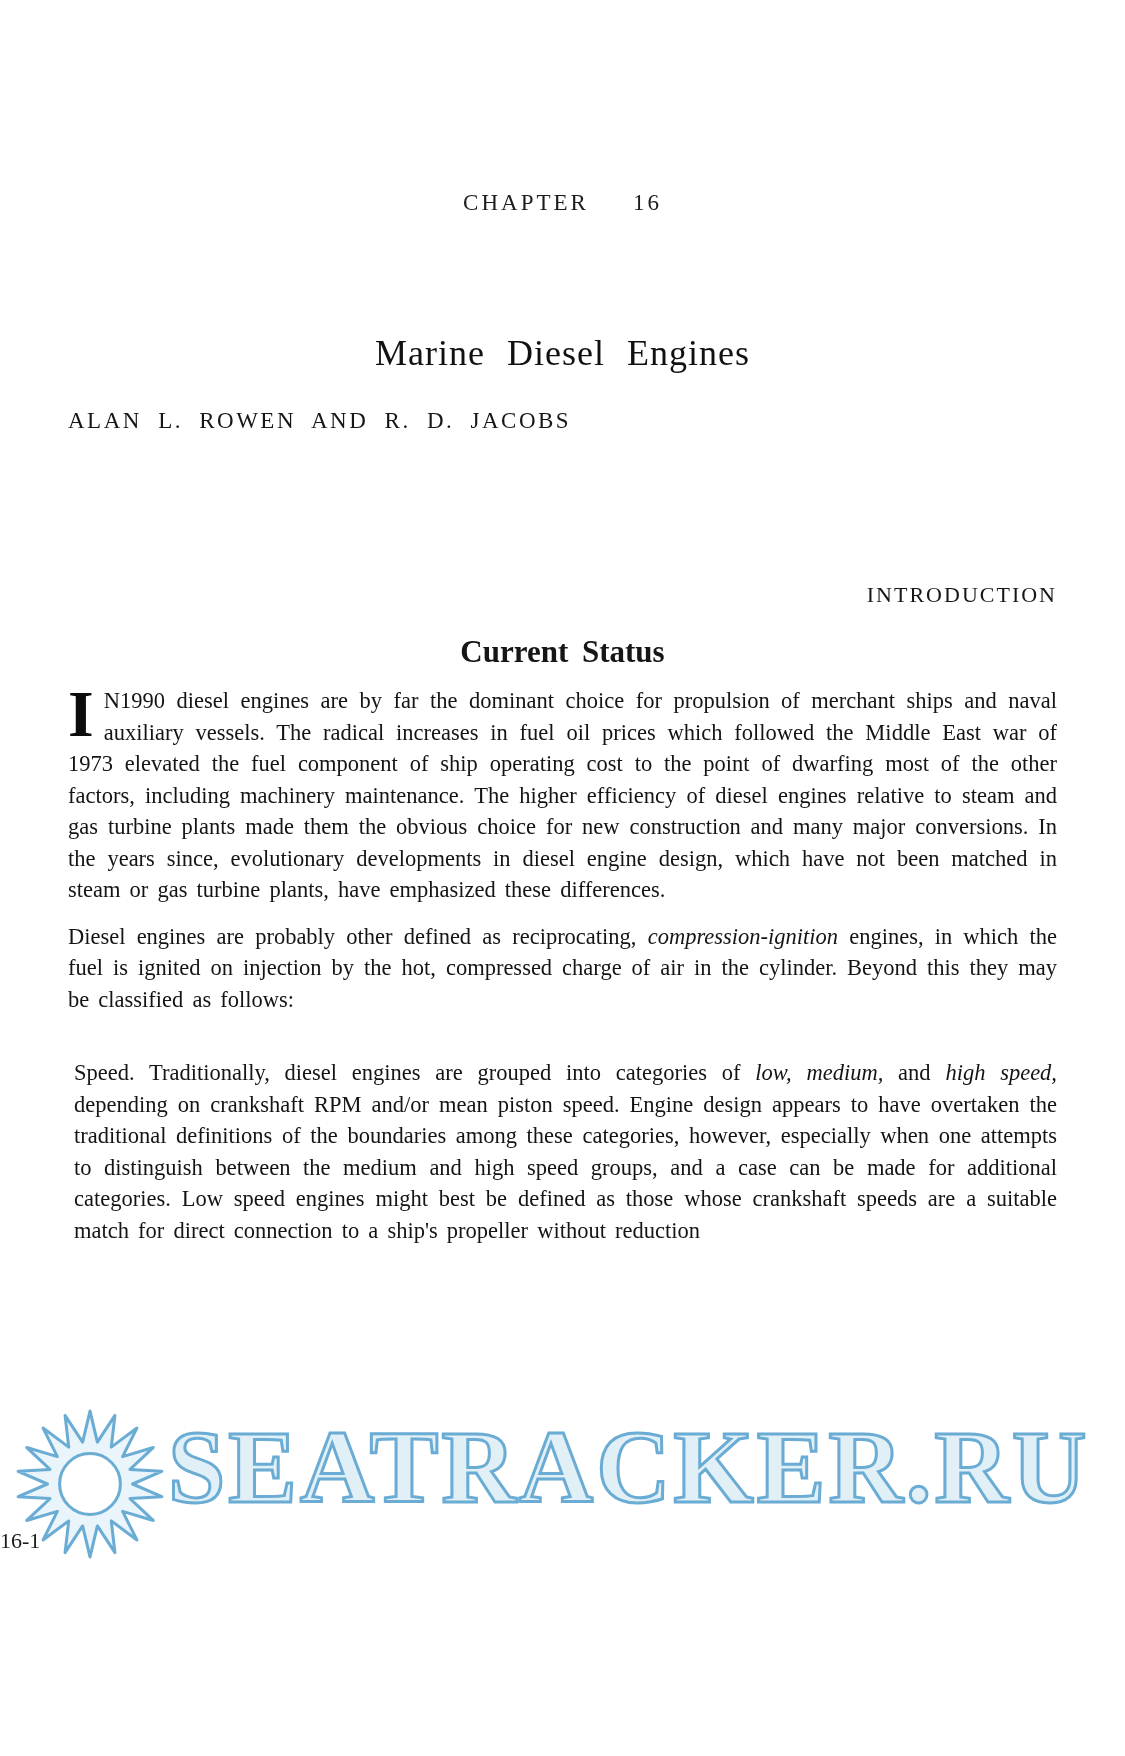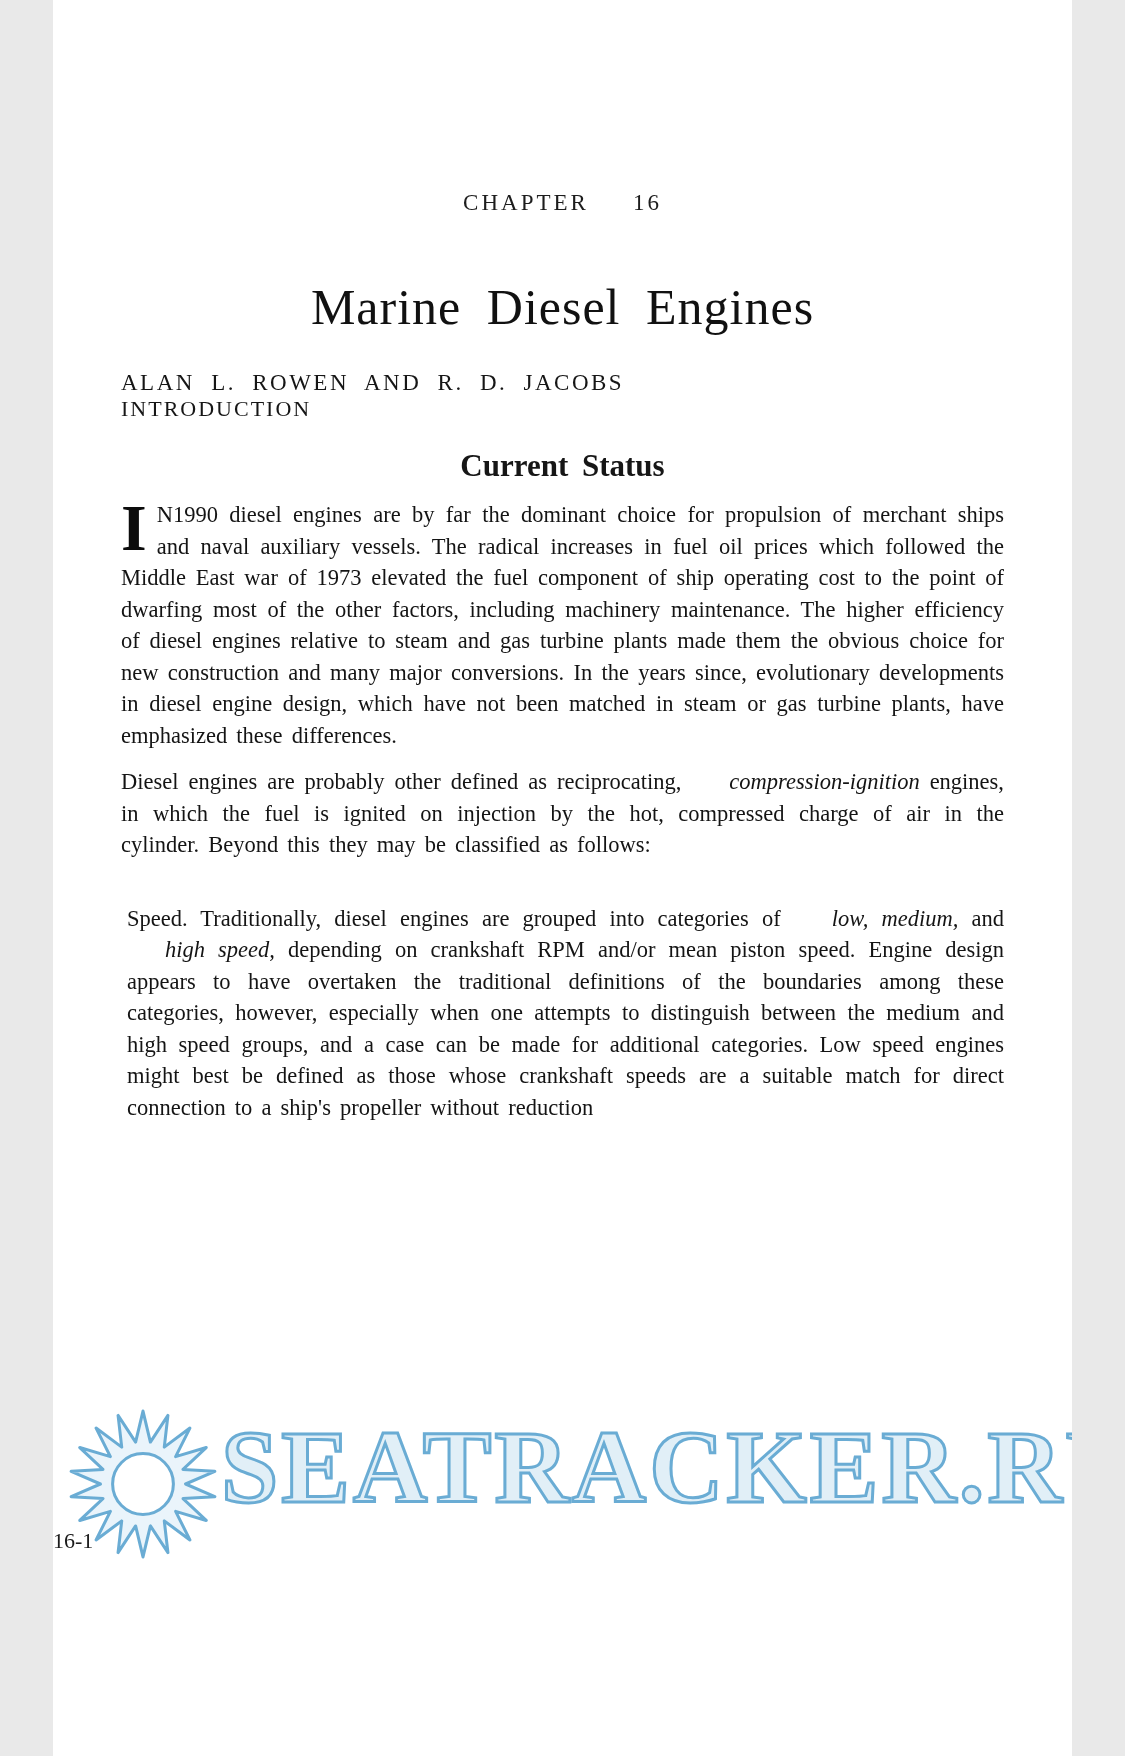--- a/index.html
+++ b/index.html
@@ -1,77 +1,78 @@
 <!DOCTYPE html>
 <html style="--wm-color: #5ea6d1;"><head>
 <meta charset="utf-8">
 <style>
   * { margin: 0; padding: 0; box-sizing: border-box; }
   html, body { background: #e9e9e9; }
   .page {
     position: relative;
-    width: 1019px;
+    width: 1125px;
     height: 1756px;
     margin: 0 auto;
     background: #ffffff;
     font-family: "Liberation Serif", "DejaVu Serif", serif;
     color: #161616;
     overflow: hidden;
   }
   .content { padding: 0 68px; }
 
   .chapter-line {
     margin-top: 190px;
     text-align: center;
     font-size: 23px;
     letter-spacing: 3px;
     color: #1d1d1d;
   }
   .chapter-num { margin-left: 44px; }
 
   .doc-title {
-    margin-top: 62px;
+    margin-top: 116px;
     text-align: center;
-    font-size: 50px;
+    font-size: 36px;
     font-weight: normal;
     letter-spacing: 1px;
     word-spacing: 12px;
     color: #111;
   }
 
   .authors {
     margin-top: 34px;
     font-size: 23px;
     letter-spacing: 2.5px;
     word-spacing: 8px;
   }
 
   .intro-heading {
-    text-align: left;
+    margin-top: 148px;
+    text-align: right;
     font-size: 22px;
     letter-spacing: 2px;
   }
 
   .sub-heading {
     margin-top: 26px;
     text-align: center;
     font-size: 31px;
     font-weight: bold;
     word-spacing: 6px;
   }
 
   .body-text {
     margin-top: 15px;
     font-size: 22.5px;
     line-height: 31.5px;
     text-align: justify;
     word-spacing: 3.5px;
     color: #141414;
   }
-  .body-text em { font-style: italic; margin-left: 38px; }
+  .body-text em { font-style: italic; }
 
   .dropcap {
     float: left;
     font-size: 66px;
     line-height: 52px;
     font-weight: bold;
     margin: 3px 10px 0 0;
     color: #0c0c0c;
   }
 

